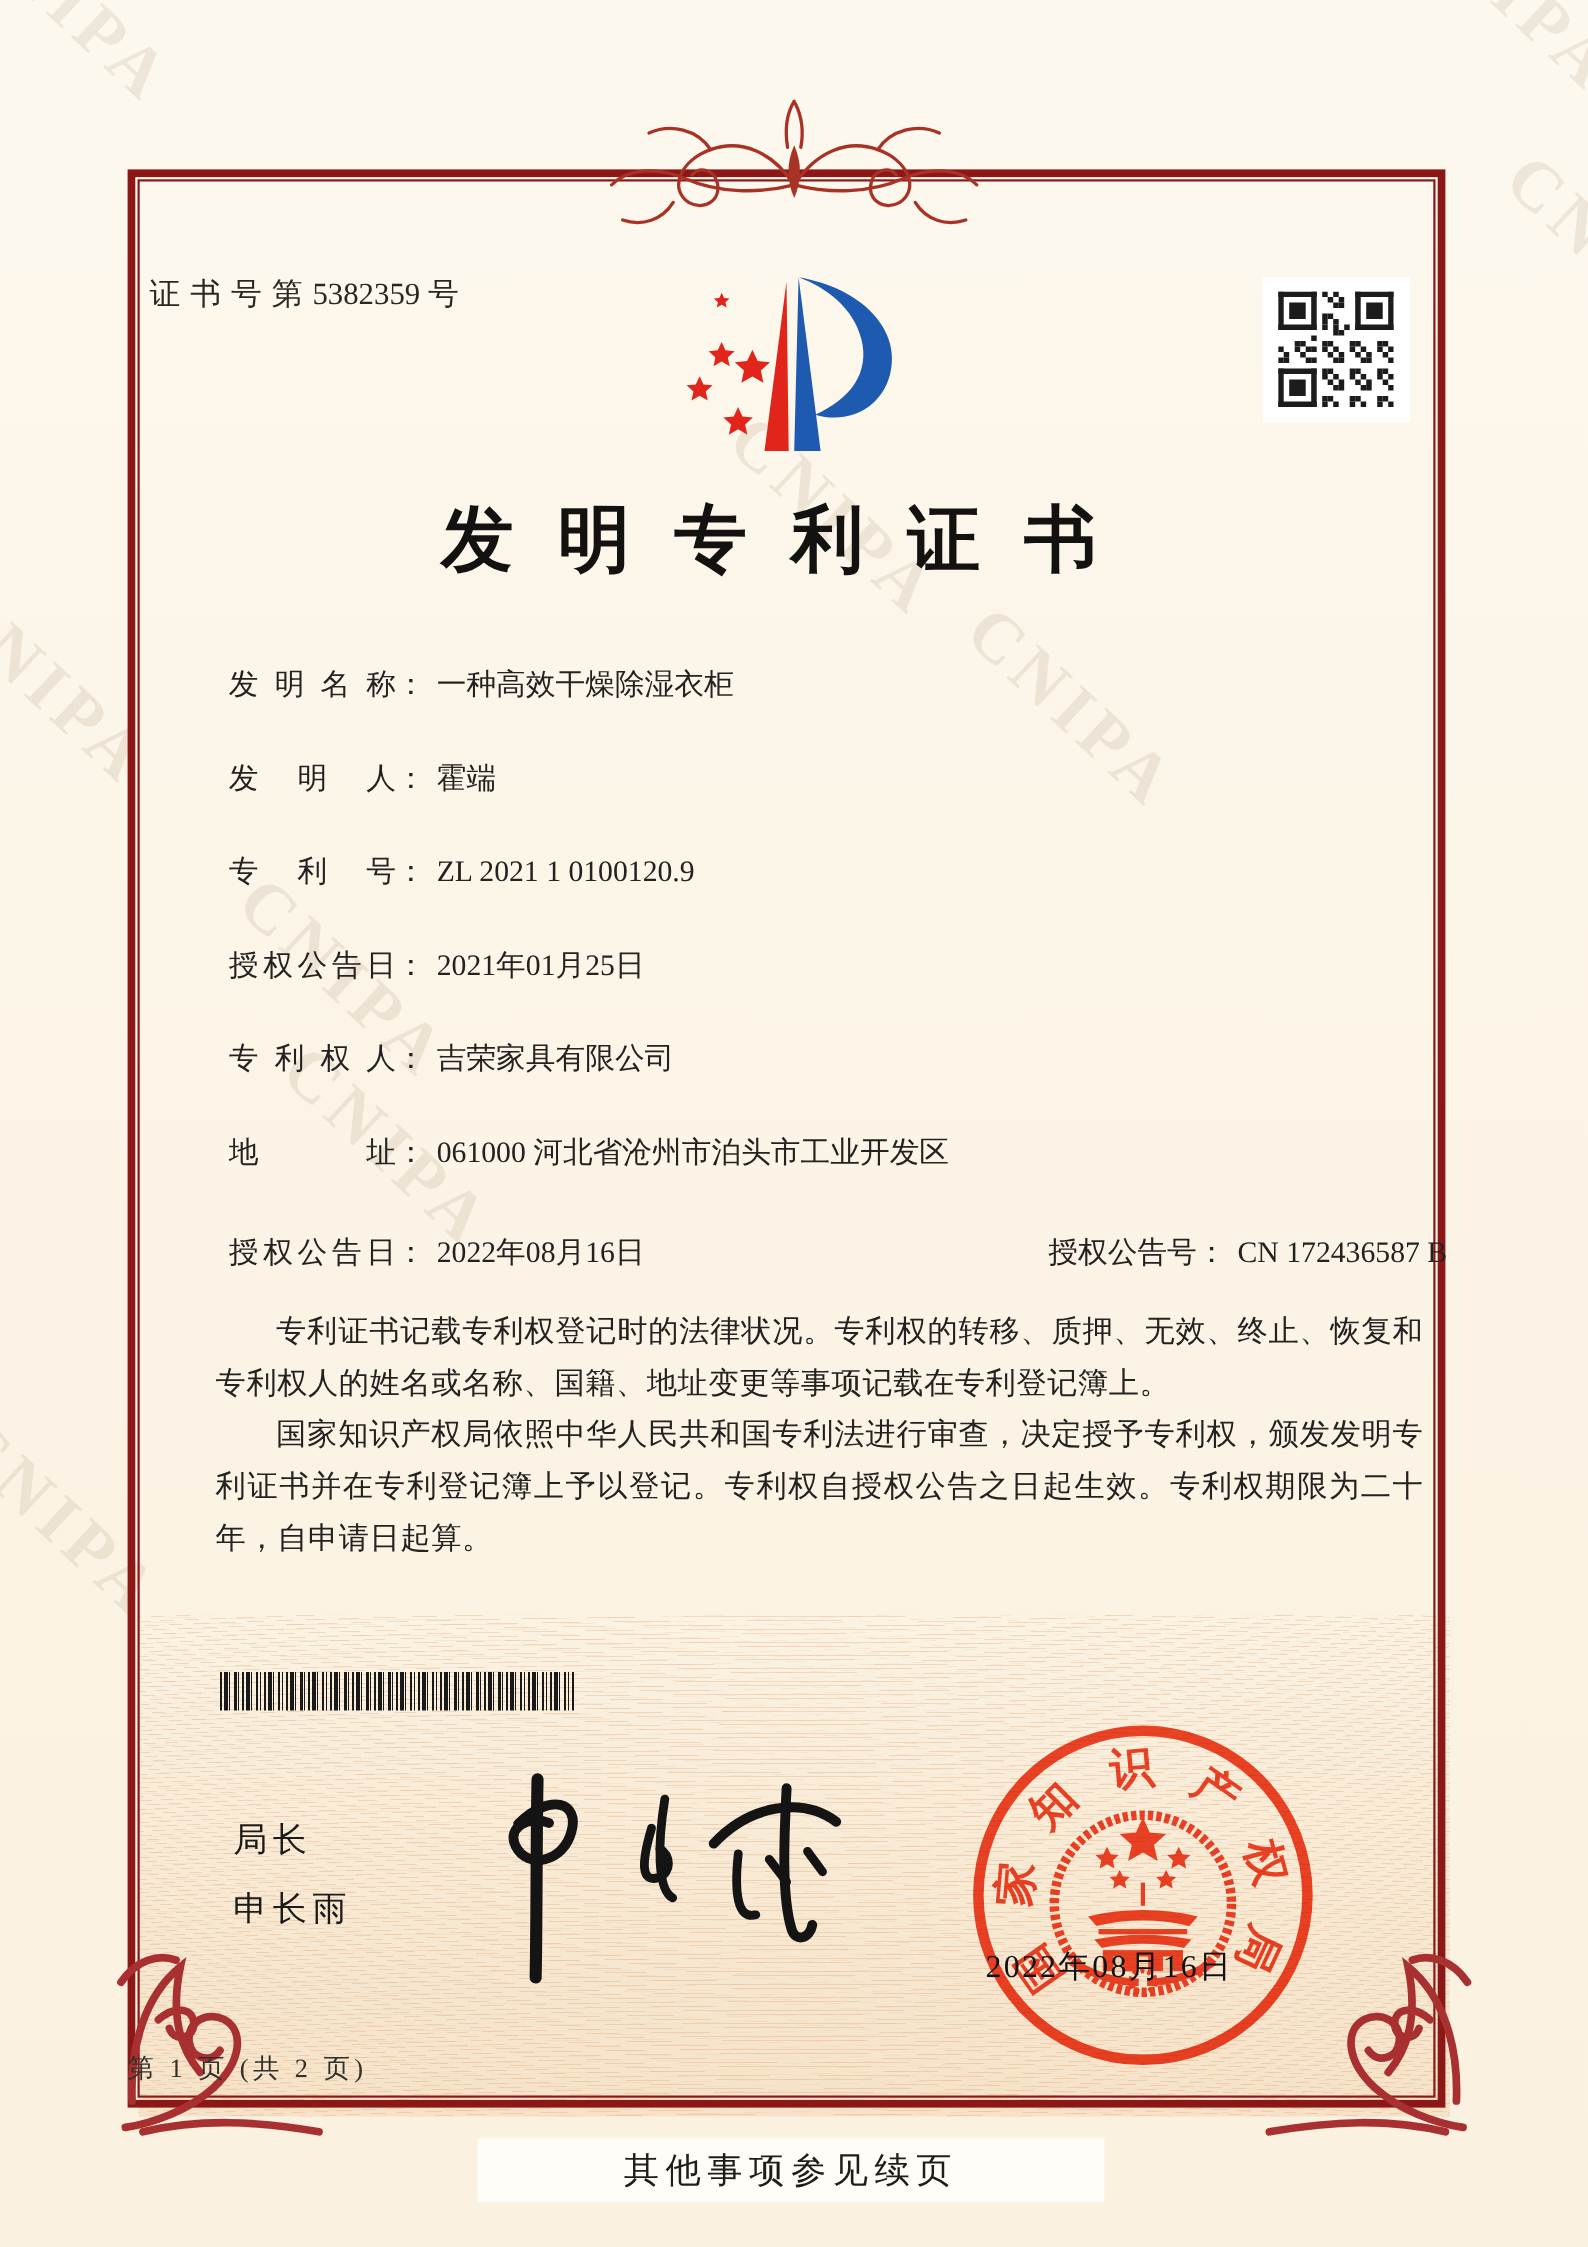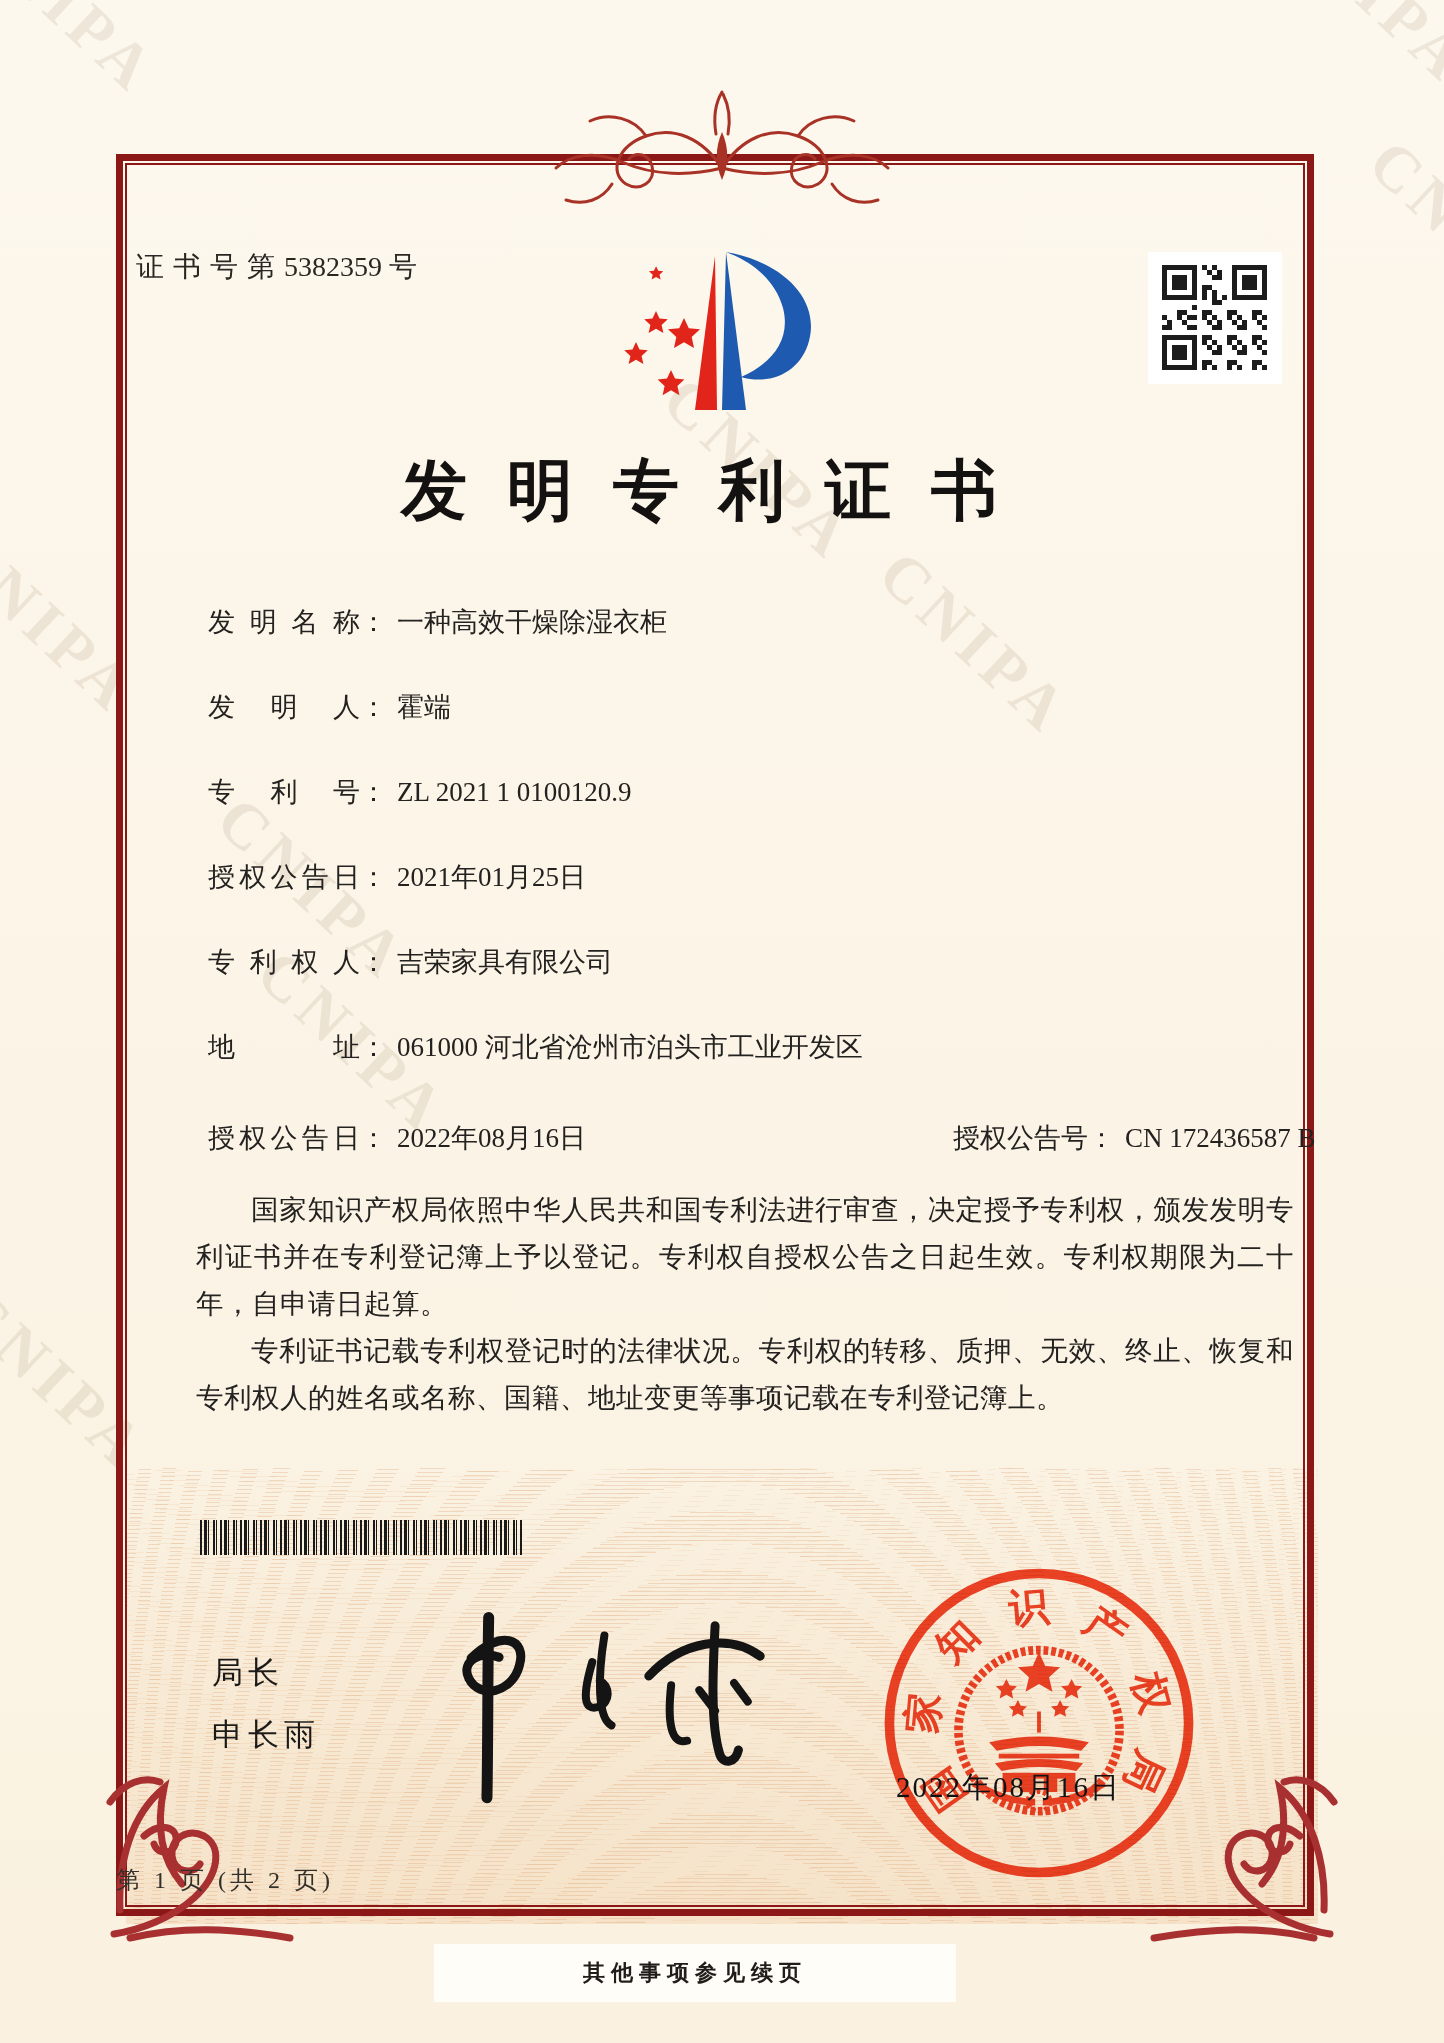--- a/index.html
+++ b/index.html
@@ -63,22 +63,22 @@
   .sig{position:absolute;left:388px;top:1606px;width:410px;height:210px;transform:rotate(-2deg);}
   
   .seal{position:absolute;left:876px;top:1560px;width:326px;height:326px;opacity:.94;mix-blend-mode:multiply;}
   .seal-date{
     position:absolute;left:896px;top:1768px;width:280px;font-size:29px;letter-spacing:2px;
     color:#121212;z-index:5;white-space:nowrap;
   }
   
   .page-ind{position:absolute;left:116px;top:1864px;width:1198px;text-align:left;font-size:24px;letter-spacing:4px;color:#33302c;}
   .cont-strip{
-    position:absolute;left:434px;top:1944px;width:522px;height:58px;background:#fffdf8;
-    text-align:center;line-height:58px;font-size:22px;letter-spacing:6px;color:#1f1c1a;z-index:6;font-weight:bold;
+    position:absolute;left:434px;top:1944px;width:570px;height:58px;background:#fffdf8;
+    text-align:center;line-height:58px;font-size:32px;letter-spacing:6px;color:#1f1c1a;z-index:6;
   }
 </style>
 </head>
 <body>
 
 <div class="page">
 
   <div class="wm" style="left:-55px;top:-35px;">CNIPA</div>
   <div class="wm" style="left:1258px;top:-45px;">CNIPA</div>
   <div class="wm" style="left:1348px;top:195px;">CNIPA</div>
@@ -270,22 +270,22 @@
   </div>
   <div class="frow" style="top:1029px;">
     <span class="flabel">地址</span><span class="fcolon">：</span><span>061000 河北省沧州市泊头市工业开发区</span>
   </div>
   <div class="frow" style="top:1120px;width:1090px;">
     <span><span class="flabel">授权公告日</span><span class="fcolon">：</span><span>2022年08月16日</span></span>
     <span class="grant2"><span>授权公告号</span><span class="fcolon">：</span><span>CN 172436587 B</span></span>
   </div>
 
   <div class="paras">
+    <p>专利证书记载专利权登记时的法律状况。专利权的转移、质押、无效、终止、恢复和专利权人的姓名或名称、国籍、地址变更等事项记载在专利登记簿上。</p>
     <p>国家知识产权局依照中华人民共和国专利法进行审查，决定授予专利权，颁发发明专利证书并在专利登记簿上予以登记。专利权自授权公告之日起生效。专利权期限为二十年，自申请日起算。</p>
-    <p>专利证书记载专利权登记时的法律状况。专利权的转移、质押、无效、终止、恢复和专利权人的姓名或名称、国籍、地址变更等事项记载在专利登记簿上。</p>
   </div>
 
   <div class="barcode"></div>
 
   <div class="director" style="top:1652px;">局长</div>
   <div class="director" style="top:1714px;">申长雨</div>
 
   <svg class="sig" viewBox="0 0 410 210">
     <g fill="none" stroke="#141414" stroke-linecap="round">
       <path stroke-width="9" d="M85 48 C115 20 142 30 133 57 C125 84 92 90 82 68 C74 50 96 40 113 48"></path>

